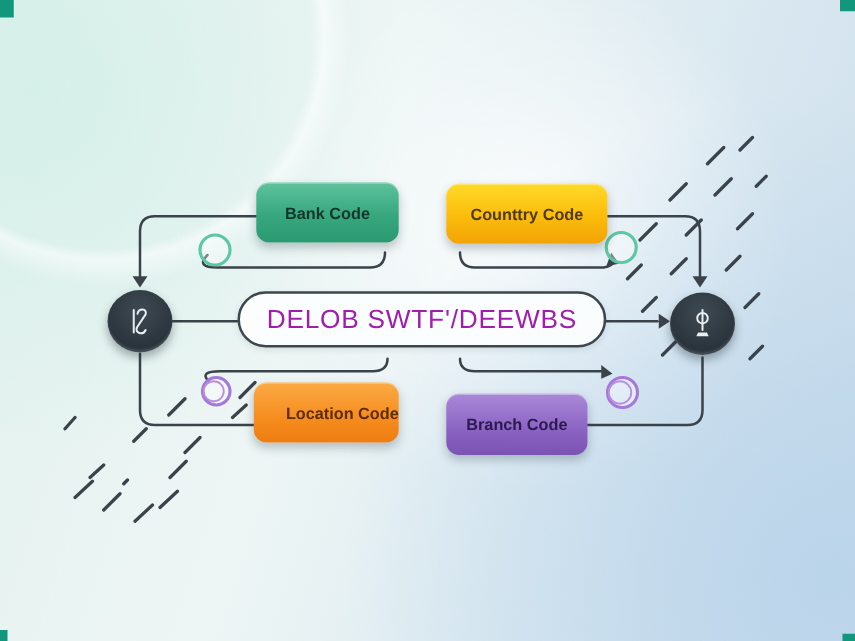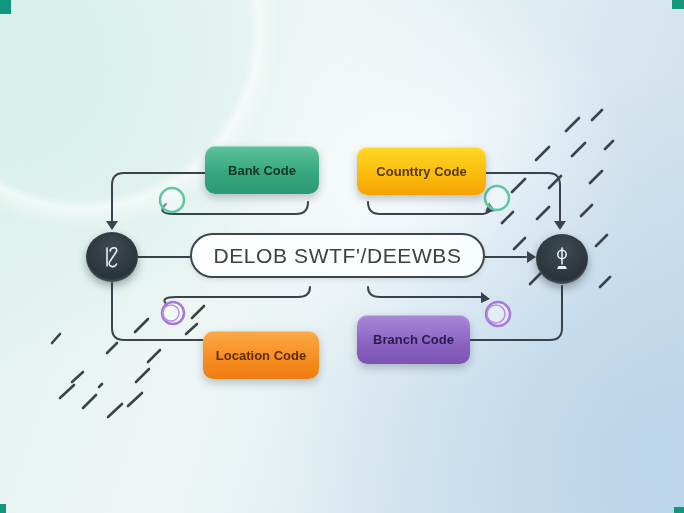--- a/index.html
+++ b/index.html
@@ -16,30 +16,30 @@
   .overlay{position:absolute; left:0; top:0; width:684px; height:513px; pointer-events:none;}
   .box{
     position:absolute; border-radius:10px; display:flex; align-items:center; justify-content:center;
     font-size:13px; font-weight:bold;
     box-shadow:0 4px 8px rgba(44,62,72,.28), inset 0 1px 0 rgba(255,255,255,.35);
   }
   .box-bank{left:205px; top:146px; width:114px; height:48px; color:#14352b;
     background:linear-gradient(180deg,#5ec29d 0%,#37a77e 55%,#2b9a72 100%);}
   .box-country{left:357px; top:147px; width:129px; height:48px; color:#503a05;
     background:linear-gradient(180deg,#ffd927 0%,#fbbc0c 55%,#f3a305 100%);}
-  .box-location{left:203px; top:331px; width:116px; height:48px; color:#5c2d07;
-    background:linear-gradient(180deg,#fbaa45 0%,#f68c1e 60%,#ee7d12 100%);}
+  .box-location{left:203px; top:306px; width:116px; height:48px; color:#5c2d07;
+    background:linear-gradient(180deg,#fbaa45 0%,#f68c1e 60%,#ee7d12 100%);justify-content:flex-end;}
   .box-branch{left:357px; top:315px; width:113px; height:49px; color:#2c1950;
     background:linear-gradient(180deg,#a988d8 0%,#8a63c2 60%,#7b53b3 100%);}
   .pill{
     position:absolute; left:190px; top:233px; width:295px; height:45px; box-sizing:border-box;
     border:2px solid #3d454d; border-radius:24px;
     background:rgba(252,254,254,0.93);
     display:flex; align-items:center; justify-content:center;
-    font-size:21px; letter-spacing:0.6px; color:#404040;
+    font-size:21px; letter-spacing:0.6px; color:#a21caf;
     box-shadow:0 2px 5px rgba(44,62,72,.12);
   }
   .terminal{
     position:absolute; width:52px; height:50px; border-radius:50%;
     background:radial-gradient(circle at 50% 32%, #3e4a53 0%, #2a343c 68%, #232d34 100%);
     box-shadow:0 4px 8px rgba(30,42,50,.38), inset 0 -2px 2px rgba(255,255,255,.14);
     display:flex; align-items:center; justify-content:center;
   }
   .terminal-left{left:86px; top:232px;}
   .terminal-right{left:536px; top:234px;}

